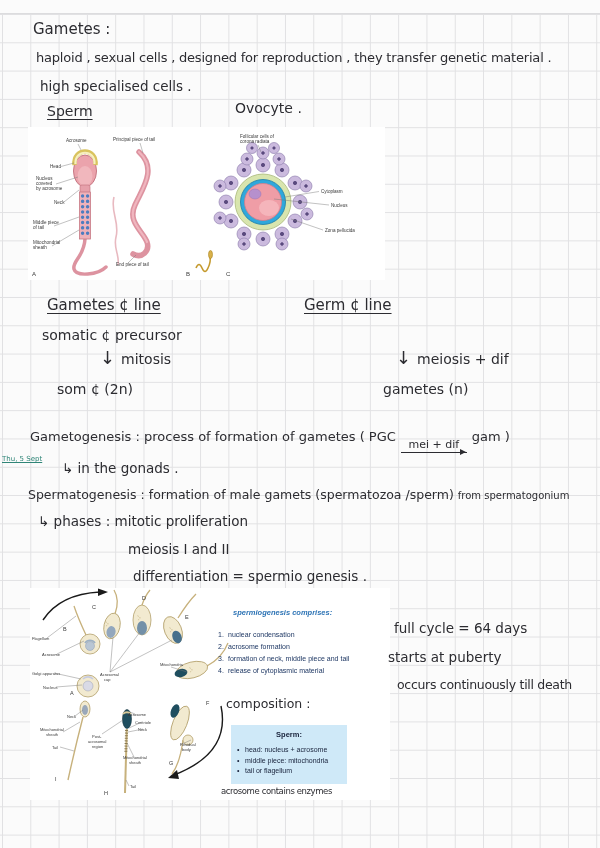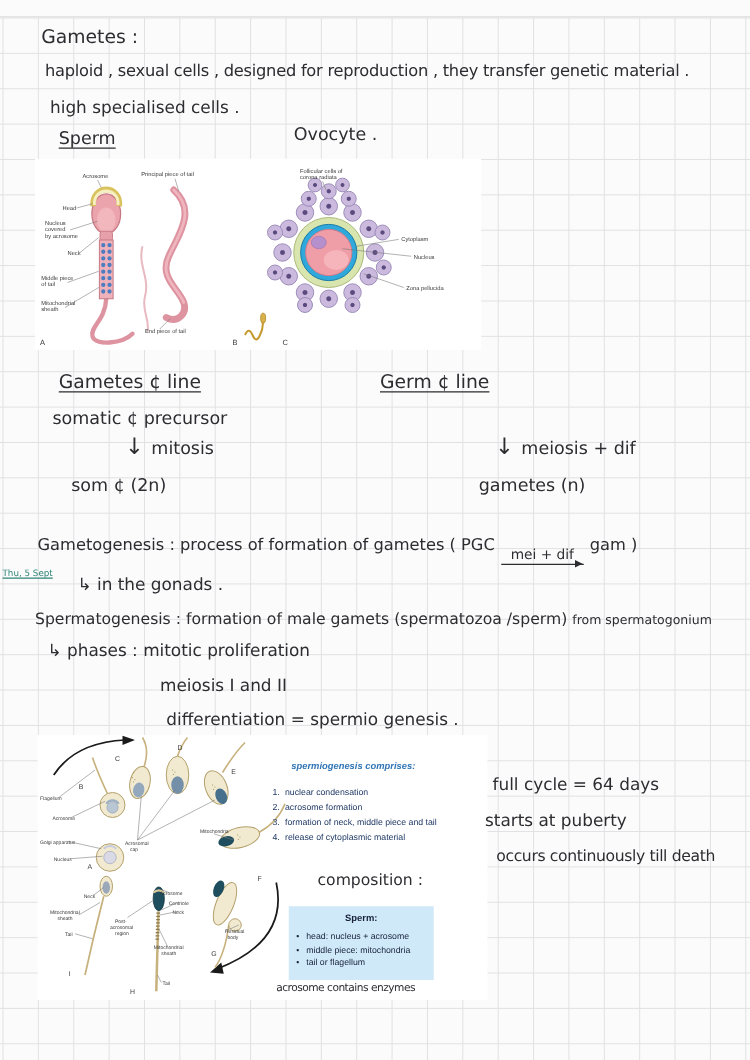--- a/index.html
+++ b/index.html
@@ -300,21 +300,21 @@
     <div class="cl-row">
         <span class="cl-num">3.</span>
         <span>formation of neck, middle piece and tail</span>
       </div>
     <div class="cl-row">
         <span class="cl-num">4.</span>
         <span>release of cytoplasmic material</span>
       </div>
   </div>
 
-  <div class="hw" style="left:226px;top:696px;font-size:12.5px;margin-left:28px;">composition :</div>
+  <div class="hw" style="left:226px;top:696px;font-size:12.5px;">composition :</div>
   <div class="blue-box">
     <div class="bb-title">Sperm:</div>
     <div class="bb-bullets">
       <div class="bb-row">
           <span class="bb-dot">•</span>
           <span>head: nucleus + acrosome</span>
         </div>
       <div class="bb-row">
           <span class="bb-dot">•</span>
           <span>middle piece: mitochondria</span>

